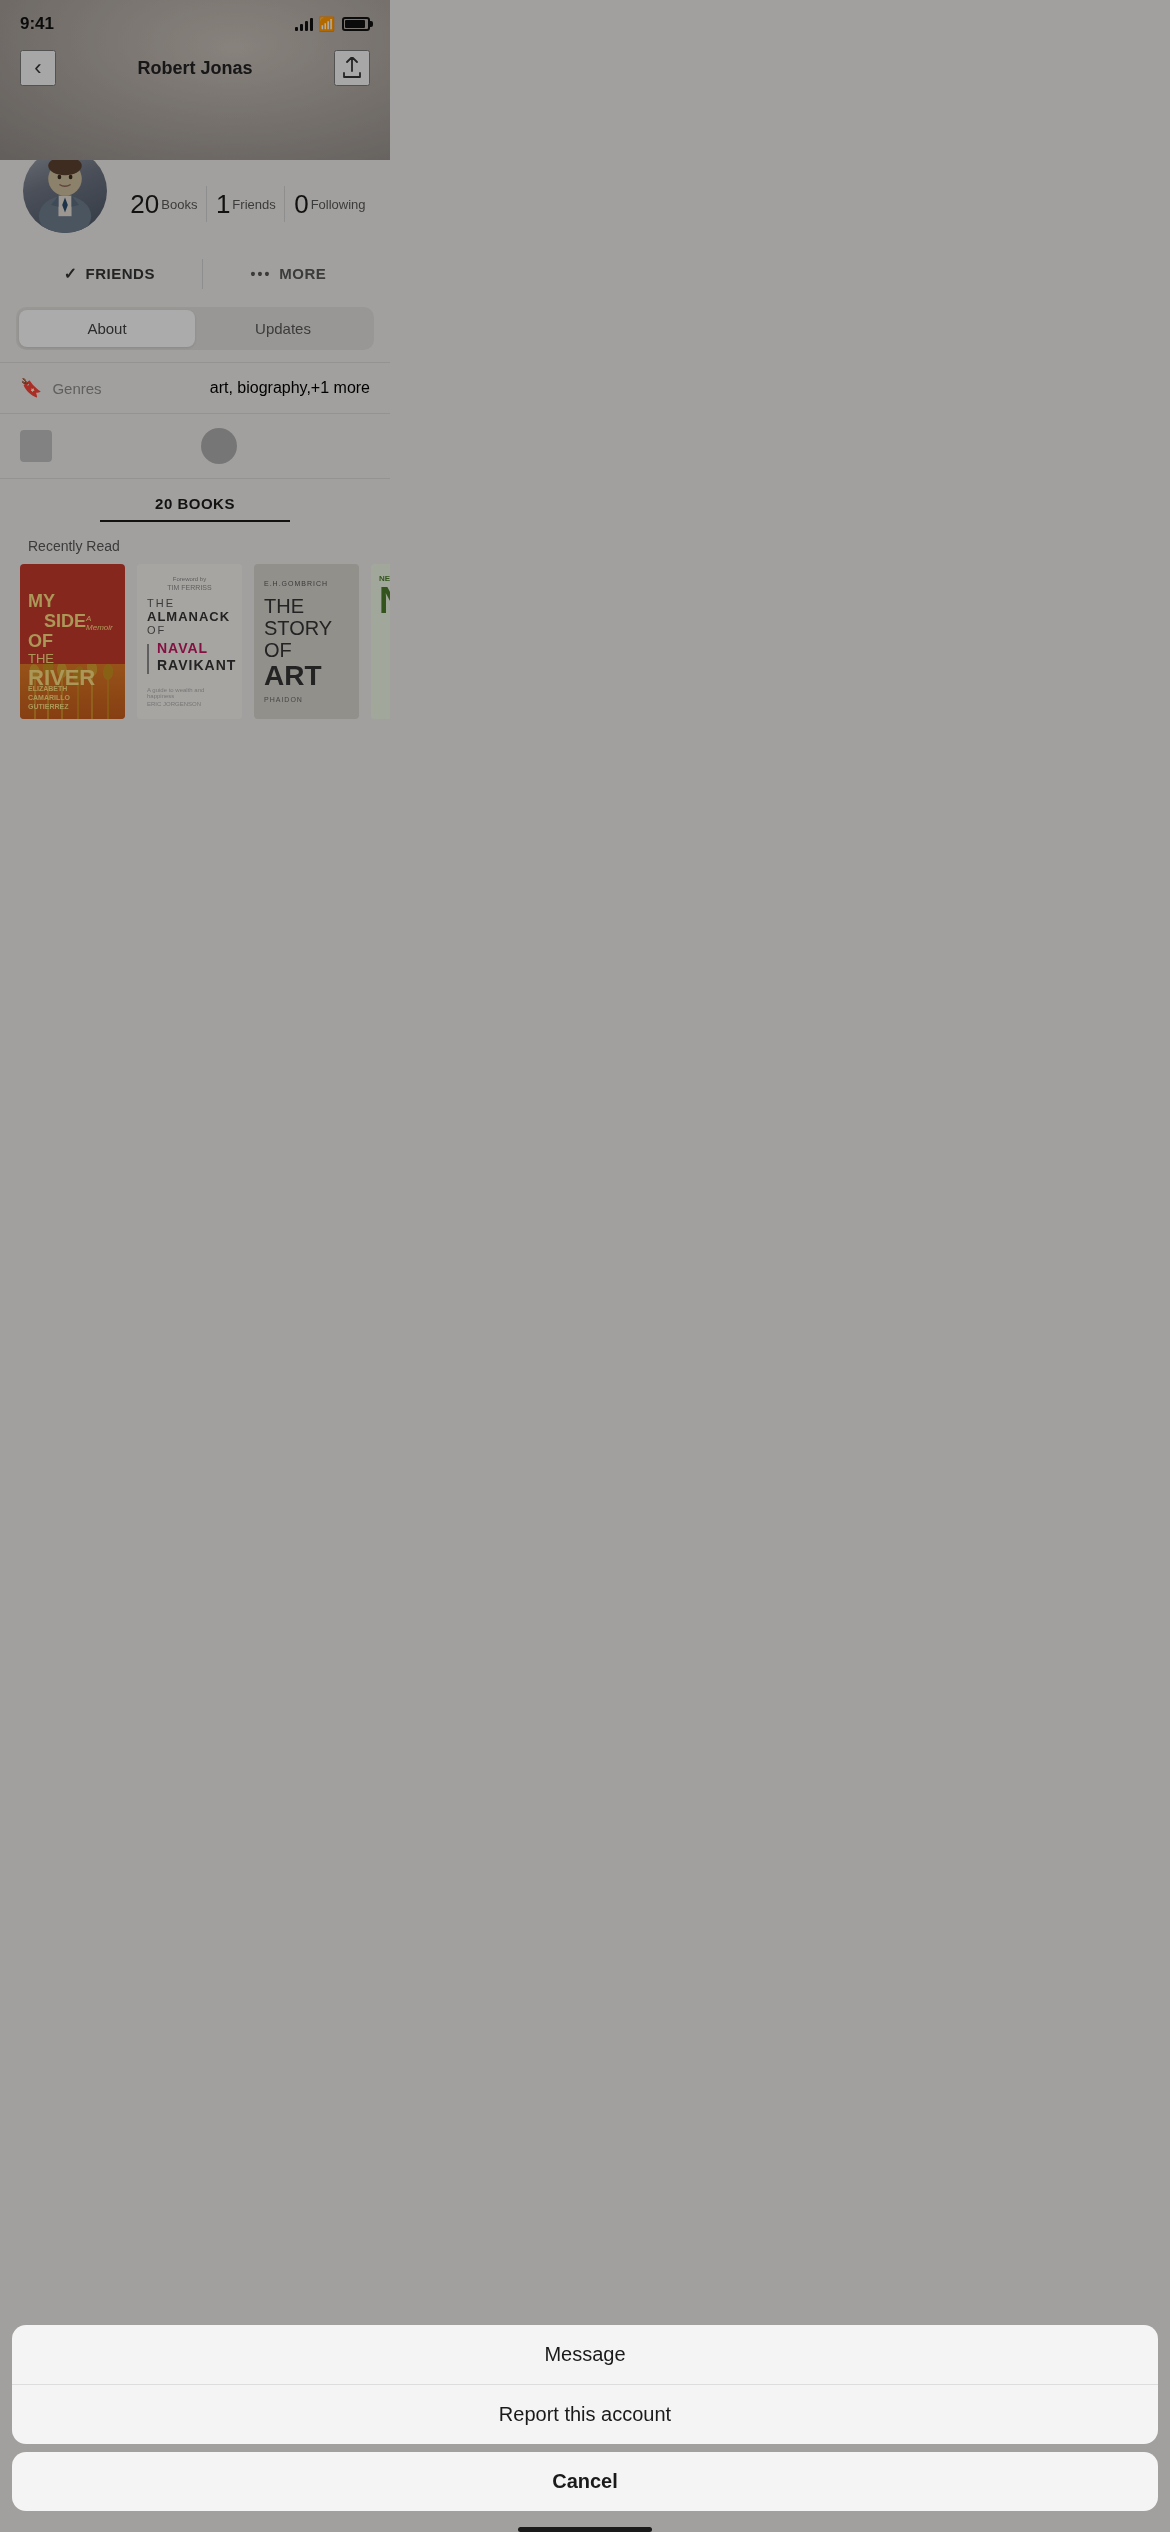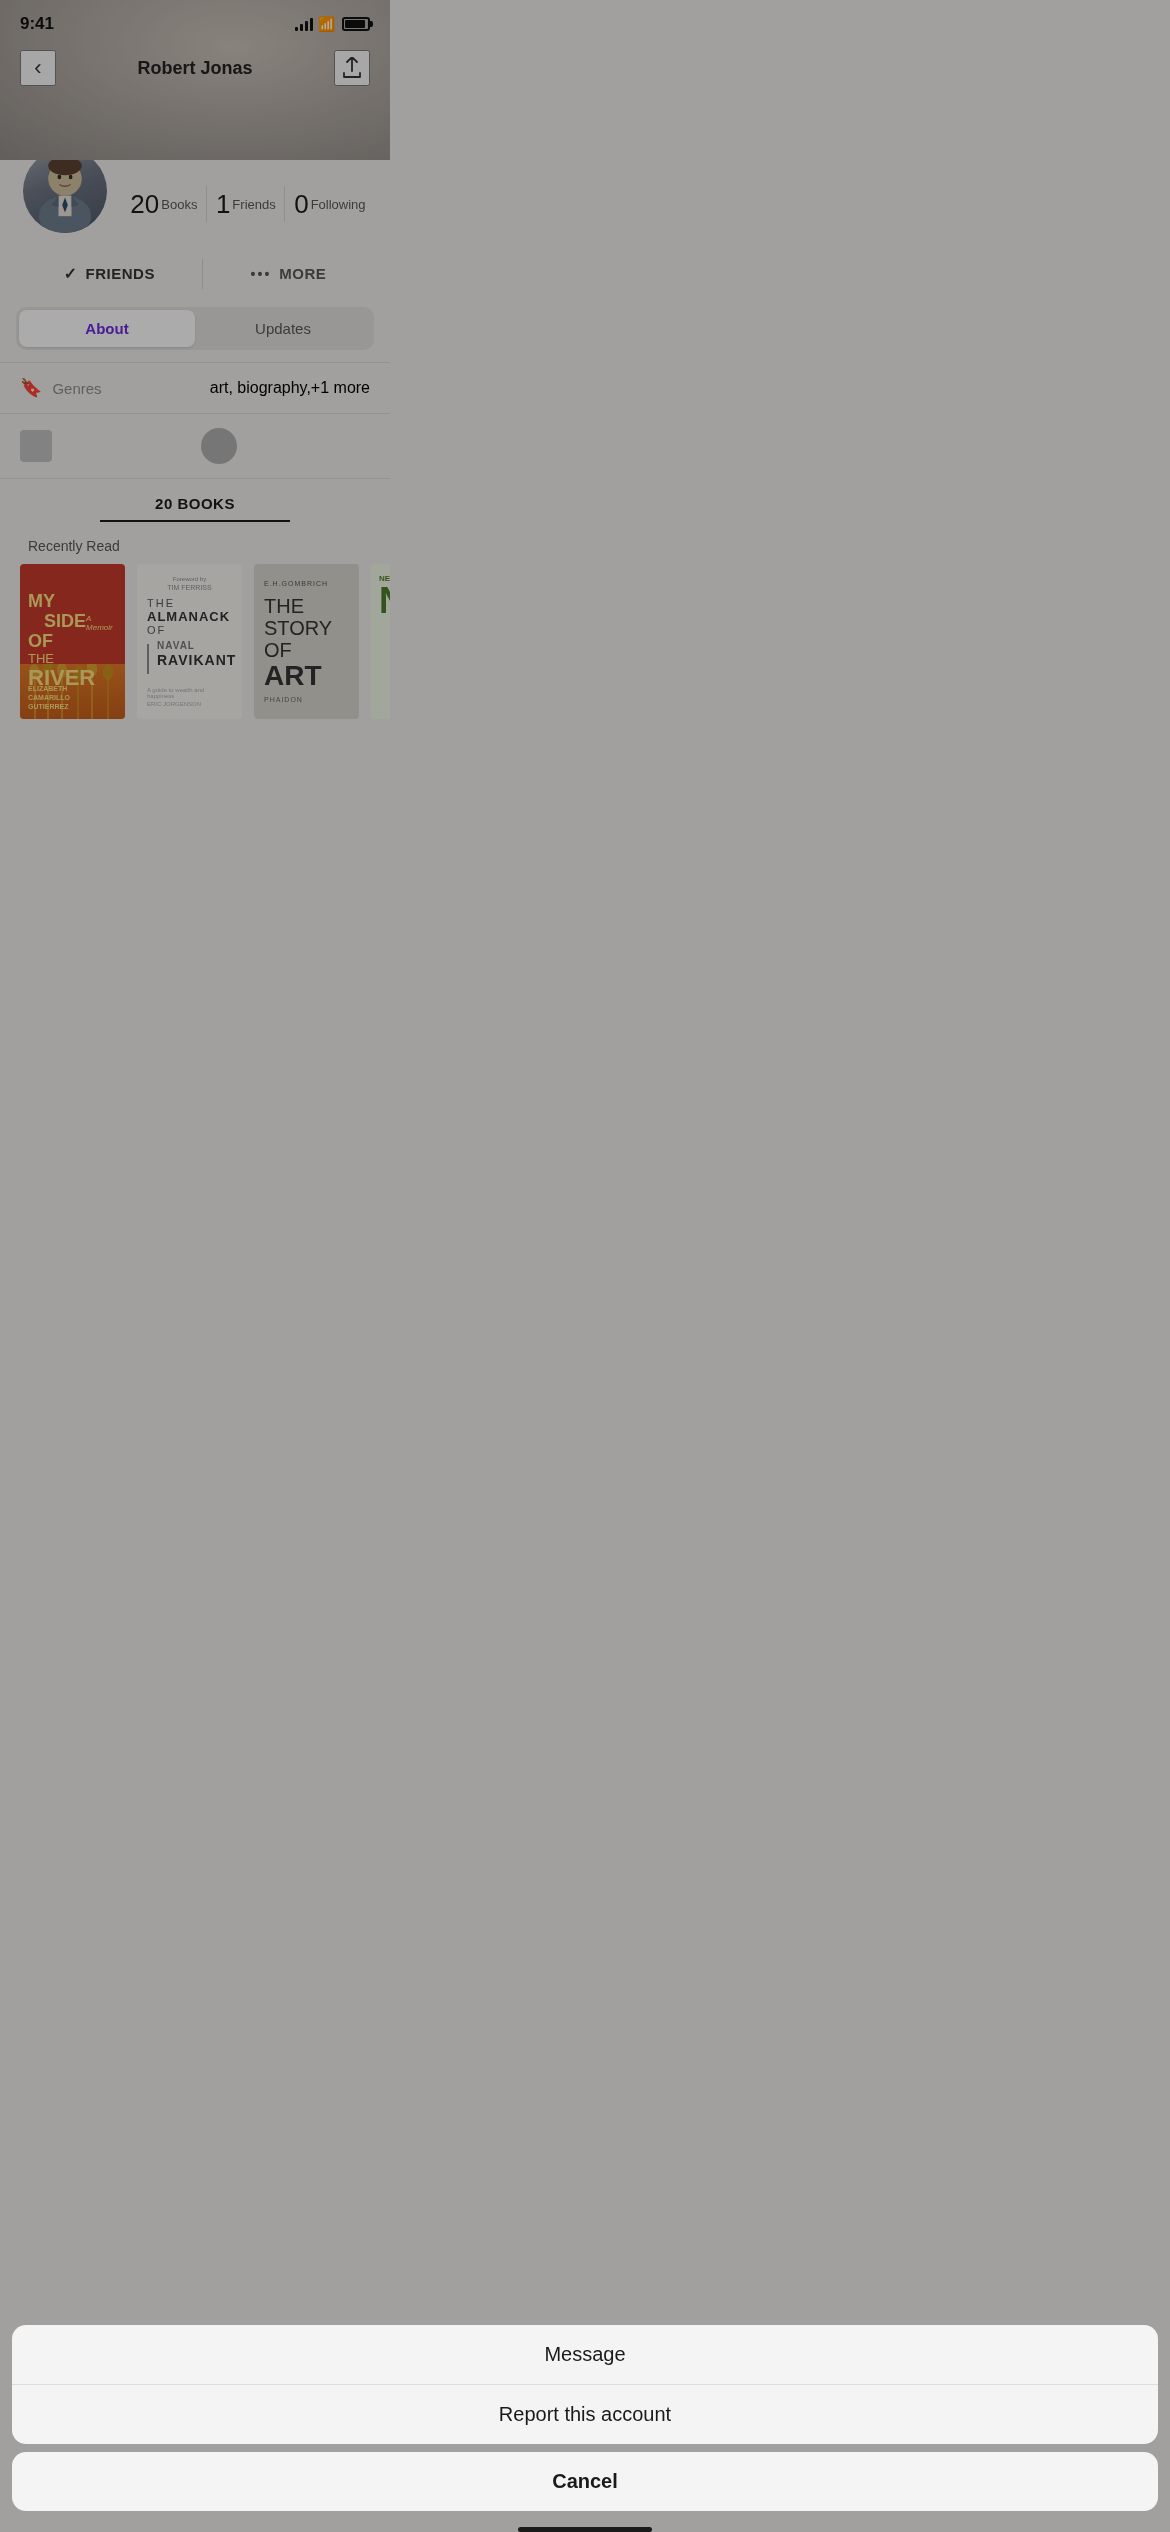--- a/index.html
+++ b/index.html
@@ -245,22 +245,22 @@
       flex: 1;
       padding: 10px;
       text-align: center;
       font-size: 15px;
       font-weight: 500;
       border-radius: 8px;
       cursor: pointer;
     }
     .tab-active {
       background: #f5f5f5;
-      color: #6d28d9;
-      font-weight: 700;
+      color: #404040;
+      font-weight: 400;
       box-shadow: 0 1px 3px rgba(0,0,0,0.1);
     }
     .tab-inactive {
       color: #555;
       background: transparent;
     }
 
     
     .genres-row {
       display: flex;
@@ -411,22 +411,22 @@
       letter-spacing: 2px;
       text-transform: uppercase;
     }
     .book-2-divider {
       width: 2px;
       height: 30px;
       background: #888;
       margin: 4px 0;
     }
     .book-2-naval {
-      font-size: 10px;
-      color: #737373;
+      font-size: 14px;
+      color: #be185d;
       font-weight: 600;
       letter-spacing: 1px;
       text-transform: uppercase;
       line-height: 1.2;
     }
     .book-2-ravikant {
       font-size: 14px;
       color: #333;
       font-weight: 600;
       letter-spacing: 1px;

